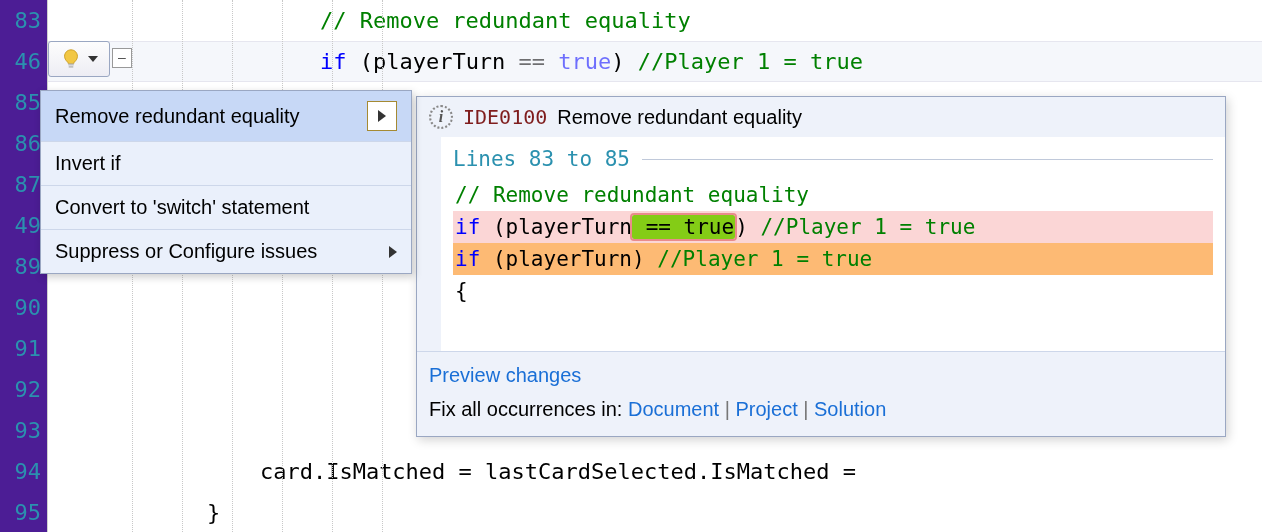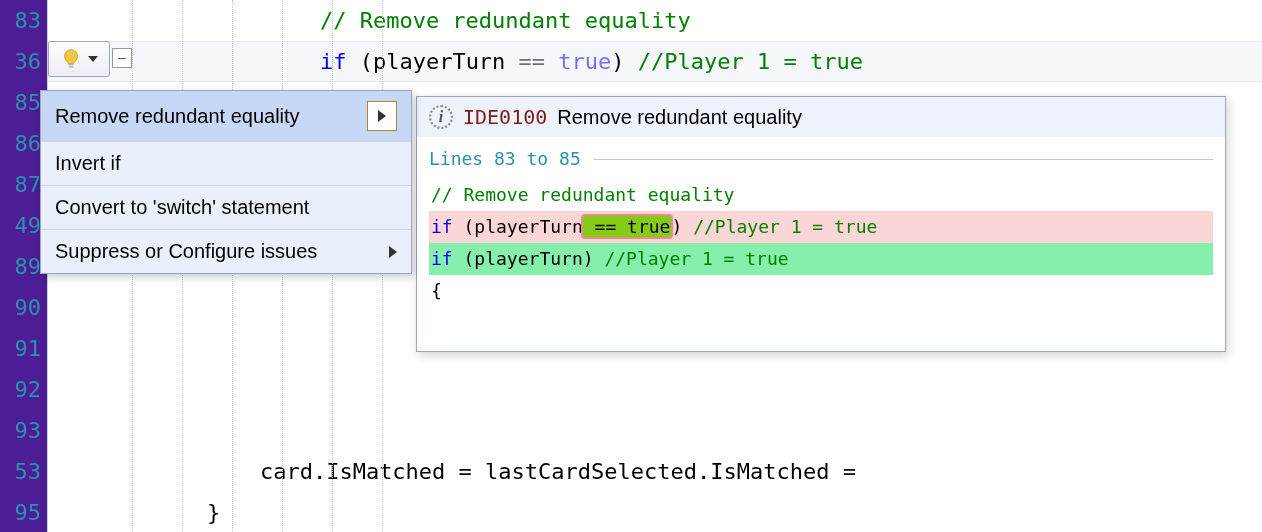--- a/index.html
+++ b/index.html
@@ -158,61 +158,62 @@
     font-style: italic;
     font-weight: bold;
     color: #555;
     font-size: 16px;
   }
   .rule-id { color: #7f1d1d; font-family: Consolas, monospace; }
   .panel-body {
     background: #fff;
     padding: 0 12px 8px 12px;
     font-family: Consolas, monospace;
-    font-size: 18px;
+    font-size: 21px;
     line-height: 32px;
+    margin-left: 24px;
   }
   .lines-hdr {
     display:flex; align-items:center; gap: 12px;
     padding: 6px 0 4px 0;
     color: #2b91af;
   }
   .rule {
     flex:1; height:1px; background:#c0c9da;
   }
   .diff-row { white-space: pre; padding: 0 2px; }
   .diff-del { background: #fbd6d6; }
-  .diff-add { background: #86efac; }
+  .diff-add { background: #fdba74; }
   .hl-box { background:#84cc16; outline:2px solid #e98b8b; border-radius:2px; padding:0 1px;}
   .panel-foot {
     border-top: 1px solid #cdd7ea;
     padding: 6px 12px 10px 12px;
     font-size: 20px;
     line-height: 34px;
   }
   .link { color: #1a6fd6; }
   .sep { color: #777; }
 </style>
 </head>
 <body>
 
 <div class="editor">
   <div class="gutter">
     <div class="ln">83</div>
-    <div class="ln">36</div>
+    <div class="ln">46</div>
     <div class="ln">85</div>
     <div class="ln">86</div>
     <div class="ln">87</div>
     <div class="ln">49</div>
     <div class="ln">89</div>
     <div class="ln">90</div>
     <div class="ln">91</div>
     <div class="ln">92</div>
     <div class="ln">93</div>
-    <div class="ln">53</div>
+    <div class="ln">94</div>
     <div class="ln">95</div>
   </div>
 
   <div class="code-area">
     <div class="highlight-line"></div>
     <div class="indent-guides">
       <div class="guide" style="left:84px"></div>
       <div class="guide" style="left:134px"></div>
       <div class="guide" style="left:184px"></div>
       <div class="guide" style="left:234px"></div>
@@ -275,13 +276,24 @@
     <div class="lines-hdr">
       <span>Lines 83 to 85</span>
       <div class="rule"></div>
     </div>
     <div class="diff-row"><span class="cm">// Remove redundant equality</span></div>
     <div class="diff-row diff-del"><span class="kw">if</span><span> (playerTurn</span><span class="hl-box"><span> == true</span></span><span>) </span><span class="cm">//Player 1 = true</span></div>
     <div class="diff-row diff-add"><span class="kw">if</span><span> (playerTurn) </span><span class="cm">//Player 1 = true</span></div>
     <div class="diff-row"><span>{</span></div>
     <div style="height:36px"></div>
   </div>
+  <div class="panel-foot">
+    <div><span class="link">Preview changes</span></div>
+    <div>
+      <span>Fix all occurrences in: </span>
+      <span class="link">Document</span>
+      <span class="sep"> | </span>
+      <span class="link">Project</span>
+      <span class="sep"> | </span>
+      <span class="link">Solution</span>
+    </div>
+  </div>
 </div>
 
 </body></html>

